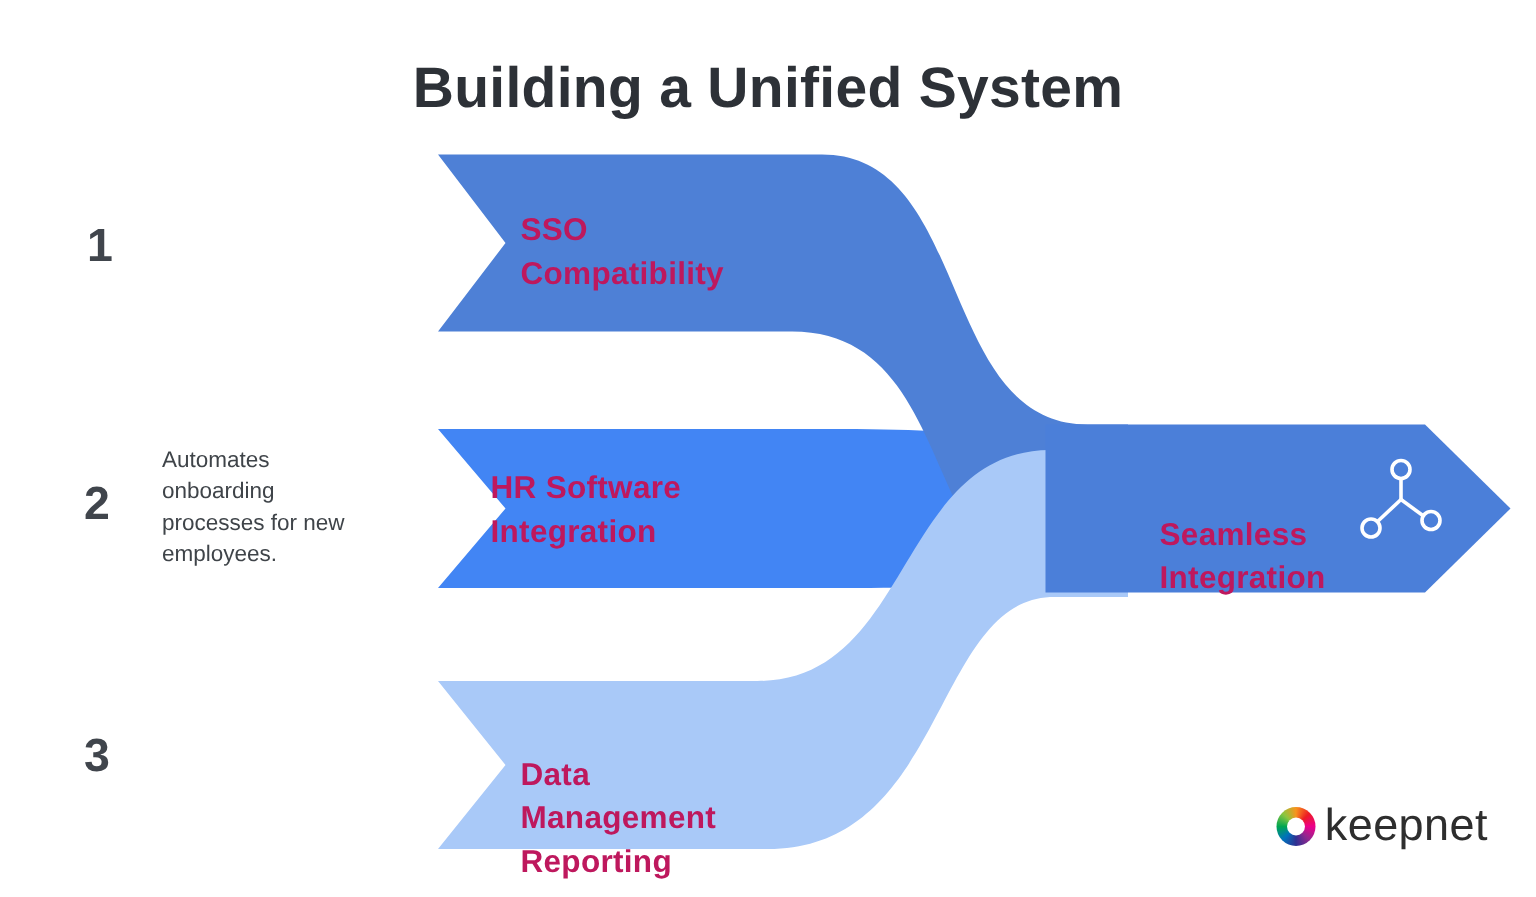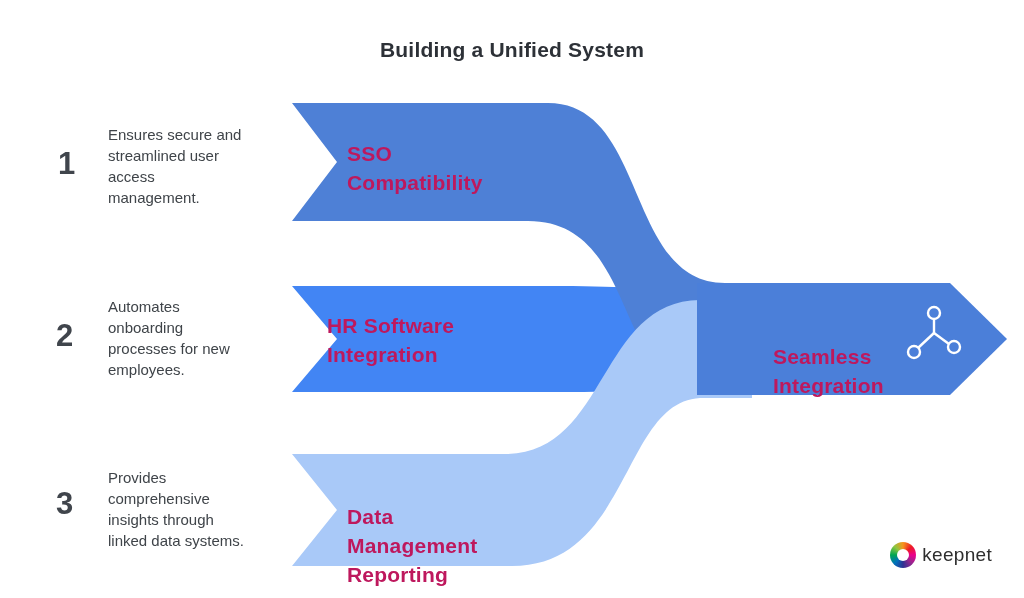--- a/index.html
+++ b/index.html
@@ -2,21 +2,21 @@
 <html><head>
 <meta charset="utf-8">
 <style>
   html,body { margin:0; padding:0; background:#ffffff; }
   .canvas {
     position:relative; width:1024px; height:598px; background:#ffffff;
     font-family:"Liberation Sans", sans-serif; overflow:hidden;
   }
   .title {
     position:absolute; top:38px; left:0; width:100%;
-    text-align:center; font-size:21px; font-weight:700; color:#2d3137;
+    text-align:center; font-size:38px; font-weight:700; color:#2d3137;
     letter-spacing:0.2px;
   }
   .flow-svg { position:absolute; left:0; top:0; width:1024px; height:598px; }
   .step-number {
     position:absolute; font-size:31px; font-weight:700; color:#40454c; line-height:32px;
   }
   .num-1 { left:58px; top:148px; }
   .num-2 { left:56px; top:320px; }
   .num-3 { left:56px; top:488px; }
   .step-desc {
@@ -39,21 +39,21 @@
     position:absolute; right:32px; bottom:30px;
     display:flex; align-items:center; gap:6px;
   }
   .logo-icon {
     width:26px; height:26px; border-radius:50%; position:relative; flex:0 0 auto;
     background:conic-gradient(#f7941d,#ed1c24,#ec008c,#92278f,#2e3192,#0072bc,#00a651,#8dc63f,#f7941d);
   }
   .logo-icon::after {
     content:""; position:absolute; inset:7px; background:#ffffff; border-radius:50%;
   }
-  .logo-text { font-size:19px; color:#2e2e2e; font-weight:500; letter-spacing:0.3px; }
+  .logo-text { font-size:30px; color:#2e2e2e; font-weight:500; letter-spacing:0.3px; }
 </style>
 </head>
 <body>
 
 <div class="canvas">
 
   <div class="title">Building a Unified System</div>
 
   <svg class="flow-svg" viewBox="0 0 1024 598" aria-hidden="true">
 
@@ -63,32 +63,24 @@
 
     <path d="M292,454 L505,454 C608,454 598,301 700,300 L752,300 L752,398 L700,398 C622,402 630,566 512,566 L292,566 L337,510 Z" fill="#a9c9f8"></path>
 
     <path d="M697,283 L950,283 L1007,339 L950,395 L697,395 Z" fill="#4b7fd9"></path>
   </svg>
 
   <div class="step-number num-1">1</div>
   <div class="step-number num-2">2</div>
   <div class="step-number num-3">3</div>
 
-  <div class="step-desc desc-1">Ensures secure and
-streamlined user
-access
-management.</div>
   <div class="step-desc desc-2">Automates
 onboarding
 processes for new
 employees.</div>
-  <div class="step-desc desc-3">Provides
-comprehensive
-insights through
-linked data systems.</div>
 
   <div class="band-label label-sso">SSO
 Compatibility</div>
   <div class="band-label label-hr">HR Software
 Integration</div>
   <div class="band-label label-data">Data
 Management
 Reporting</div>
   <div class="band-label label-seamless">Seamless
 Integration</div>

